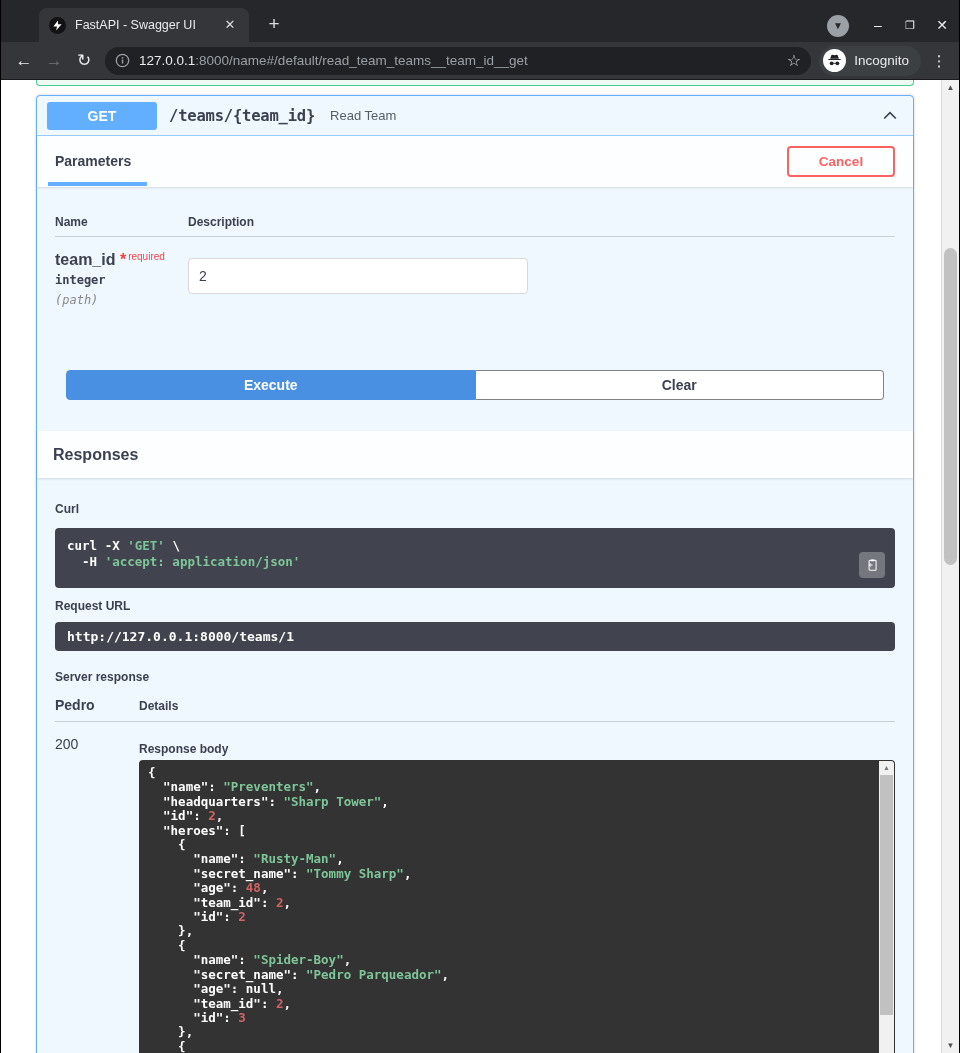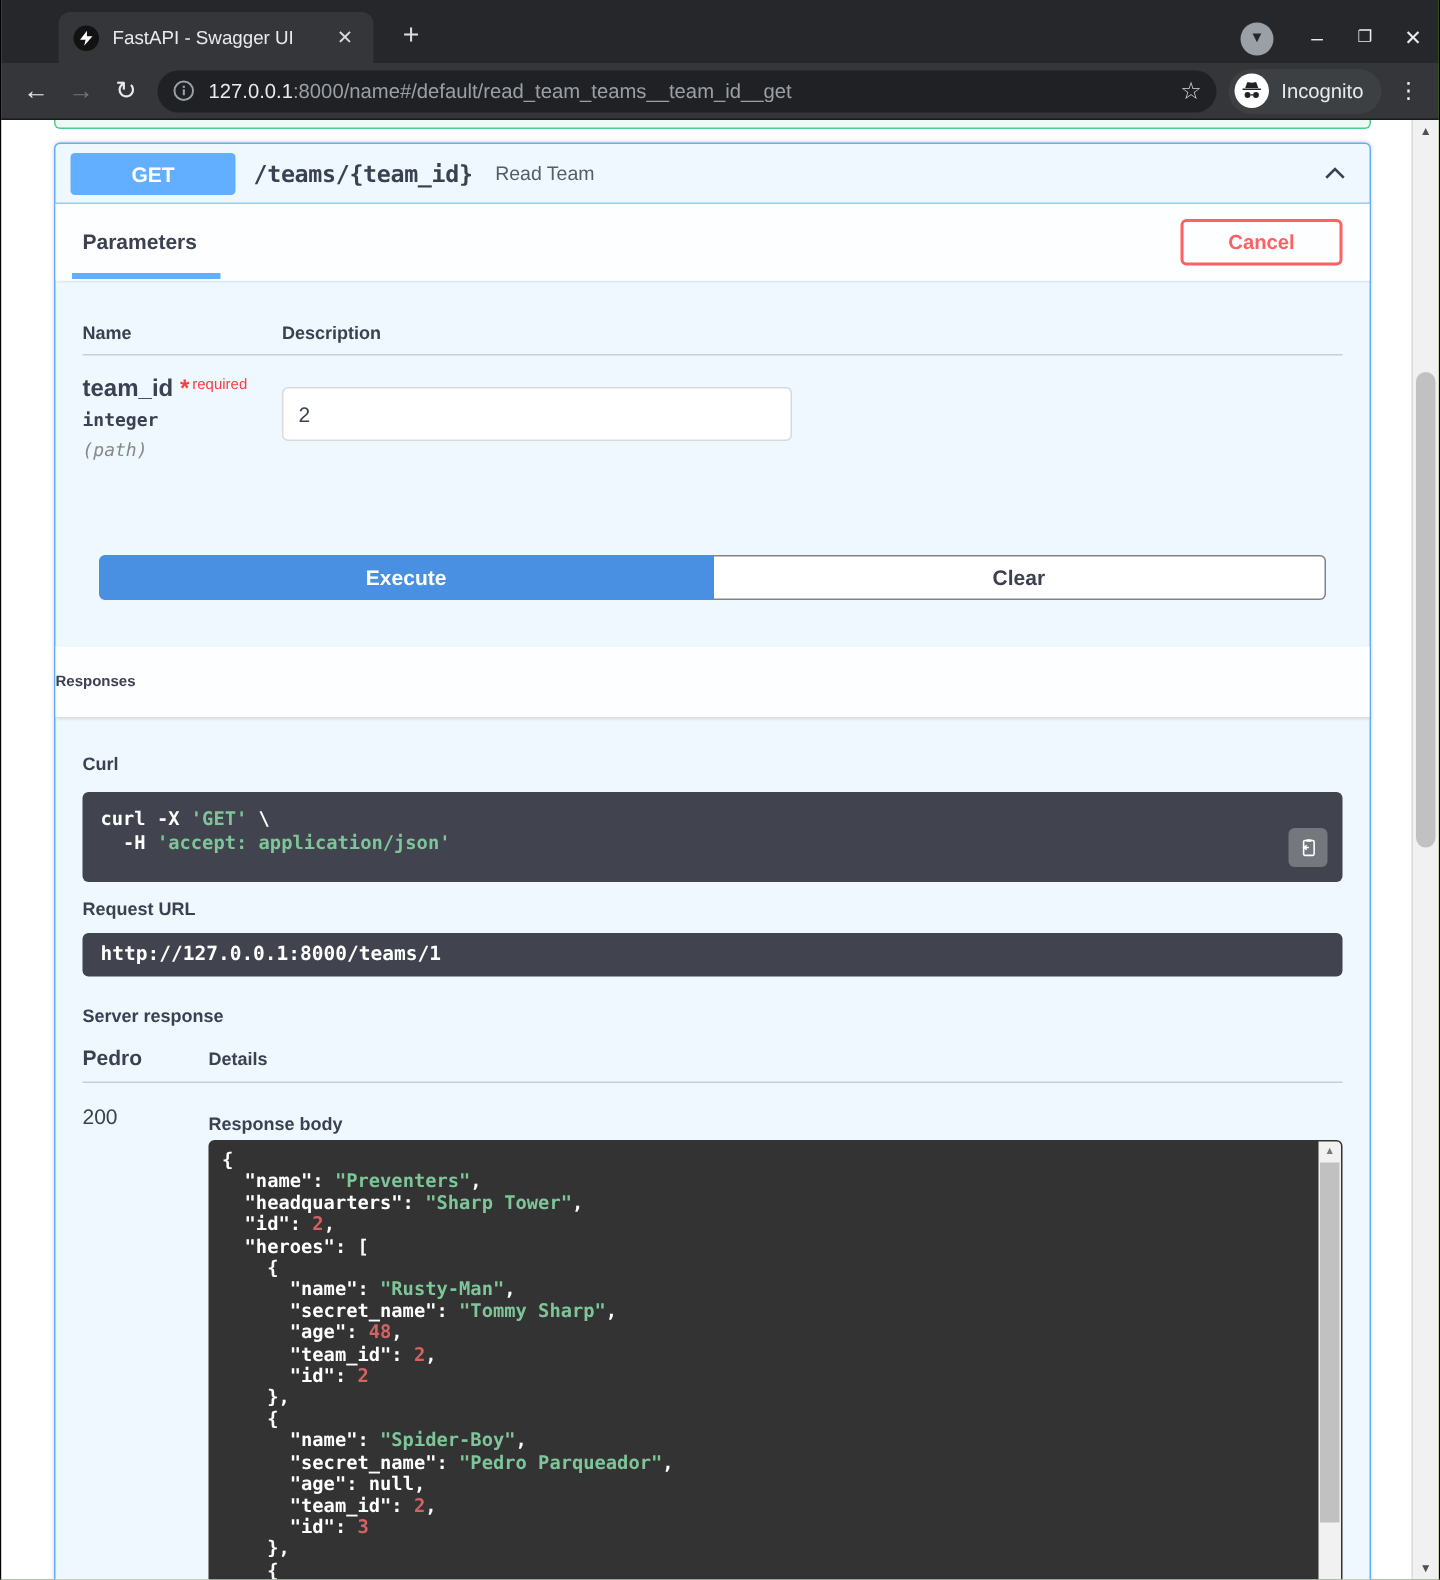--- a/index.html
+++ b/index.html
@@ -1,19 +1,19 @@
 <!DOCTYPE html>
 <html><head>
 <meta charset="utf-8">
 <style>
   * { margin:0; padding:0; box-sizing:border-box; }
   html,body { width:960px; height:1053px; overflow:hidden; }
   body { font-family:"Liberation Sans", sans-serif; background:#000; }
 
-  .browser { width:960px; height:1053px; display:flex; flex-direction:column; background:#84cc16; border-left:1px solid #000; border-right:1px solid #000; }
+  .browser { width:960px; height:1053px; display:flex; flex-direction:column; background:#0369a1; border-left:1px solid #000; border-right:1px solid #000; }
 
   
   .tabstrip { height:42px; background:#26272b; position:relative; flex:none; }
   .tab { position:absolute; left:38px; top:8px; width:210px; height:34px; background:#35363a; border-radius:8px 8px 0 0; display:flex; align-items:center; padding:0 10px; }
   .tab-favicon { width:17px; height:17px; border-radius:50%; background:#121212; display:flex; align-items:center; justify-content:center; flex:none; }
   .tab-title { color:#e8eaed; font-size:12.5px; margin-left:9px; flex:1; white-space:nowrap; overflow:hidden; }
   .tab-close { color:#dadce0; font-size:13px; width:18px; height:18px; line-height:18px; text-align:center; border-radius:50%; flex:none; }
   .newtab-btn { position:absolute; left:260px; top:12px; width:26px; height:26px; color:#dadce0; font-size:19px; line-height:24px; text-align:center; border-radius:50%; }
   .tabsearch { position:absolute; left:826px; top:15px; width:22px; height:22px; background:#9aa0a6; border-radius:50%; color:#26272b; font-size:10px; line-height:21px; text-align:center; }
   .win-btn { position:absolute; top:12px; width:26px; height:26px; color:#e8eaed; text-align:center; line-height:26px; font-size:14px; }
@@ -70,21 +70,21 @@
   .p-required { color:#f93e3e; font-size:10px; vertical-align:top; margin-left:2px; font-weight:normal; }
   .p-type { font-family:"DejaVu Sans Mono", monospace; font-size:12px; font-weight:bold; color:#3b4151; margin-top:4px; }
   .p-loc { font-family:"DejaVu Sans Mono", monospace; font-size:12px; font-style:italic; color:#888; margin-top:6px; }
   .p-input { width:340px; height:36px; border:1px solid #d9d9d9; border-radius:4px; background:#fff; font-size:14px; color:#3b4151; padding:0 10px; margin-top:7px; font-family:"Liberation Sans", sans-serif; }
 
   .exec-row { display:flex; margin:63px 29px 0 29px; height:30px; }
   .exec-btn { flex:1; background:#4990e2; border:1px solid #4990e2; border-radius:4px 0 0 4px; color:#fff; font-weight:bold; font-size:14px; display:flex; align-items:center; justify-content:center; }
   .clear-btn { flex:1; background:#fff; border:1px solid #828282; border-left:none; border-radius:0 4px 4px 0; color:#3b4151; font-weight:bold; font-size:14px; display:flex; align-items:center; justify-content:center; }
   .params-bottom { height:31px; }
 
-  .sec-head.responses { height:47px; padding:0 0; font-size:10px; font-weight:bold; color:#3b4151; }
+  .sec-head.responses { height:47px; padding:0 16px; font-size:16px; font-weight:bold; color:#3b4151; }
 
   .resp-area { padding:24px 18px 0 18px; }
   .mini-label { font-size:12px; font-weight:bold; color:#3b4151; }
   .curl-block { margin-top:12px; background:#41444e; border-radius:4px; padding:10px 12px; position:relative; min-height:60px; }
   .codeline { font-family:"DejaVu Sans Mono", monospace; font-size:12.5px; font-weight:bold; line-height:15.5px; white-space:pre; color:#fff; }
   .tok-p { color:#ffffff; }
   .tok-s { color:#7ec699; }
   .tok-n { color:#d36363; }
   .copy-btn { position:absolute; right:10px; bottom:8px; width:26px; height:26px; background:#75777f; border-radius:4px; display:flex; align-items:center; justify-content:center; }
 

